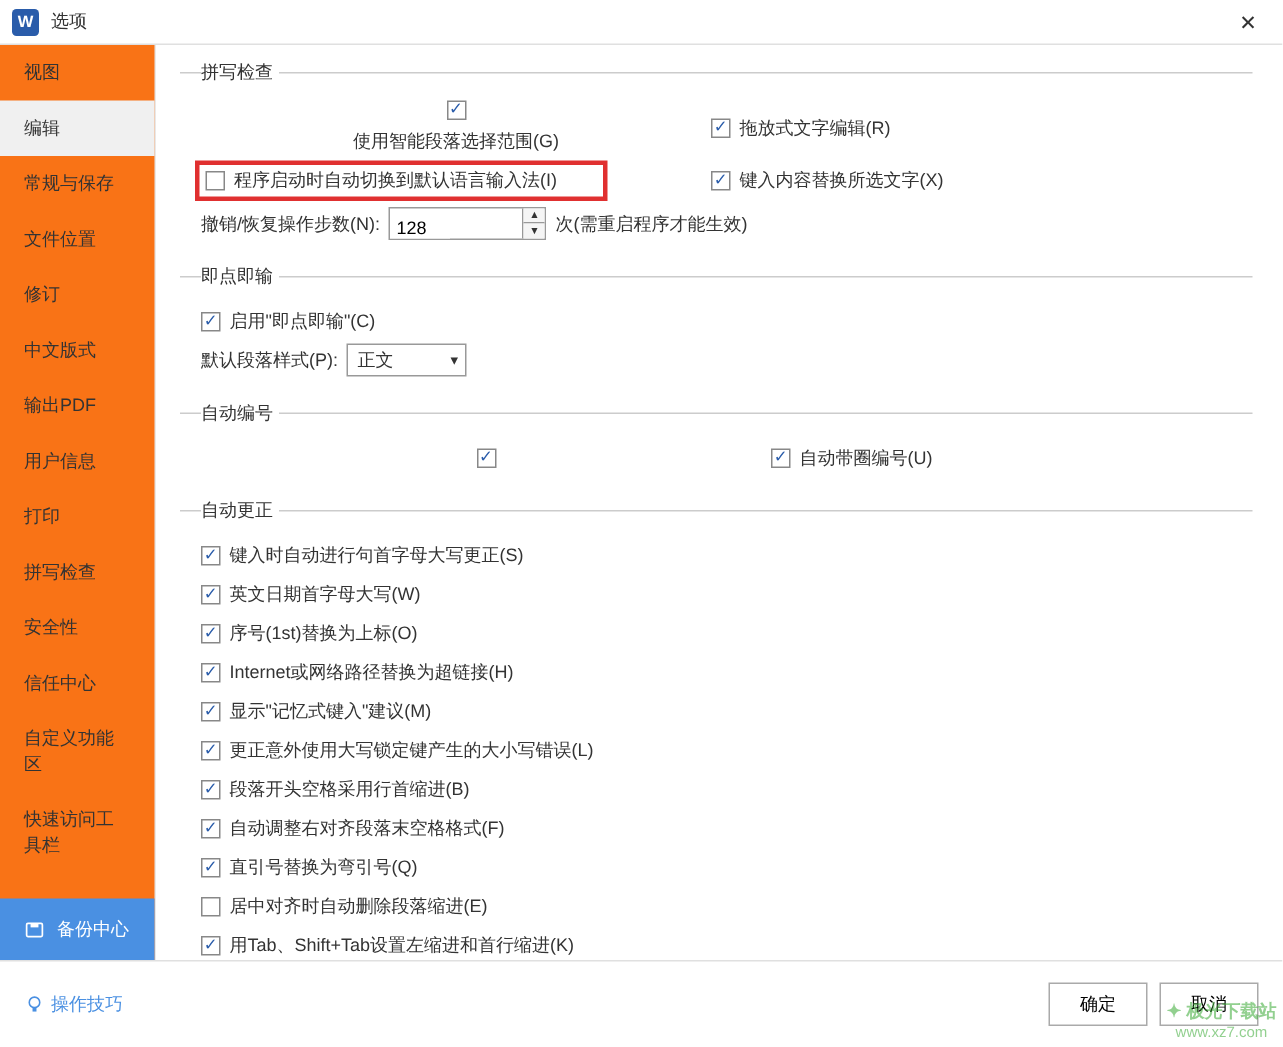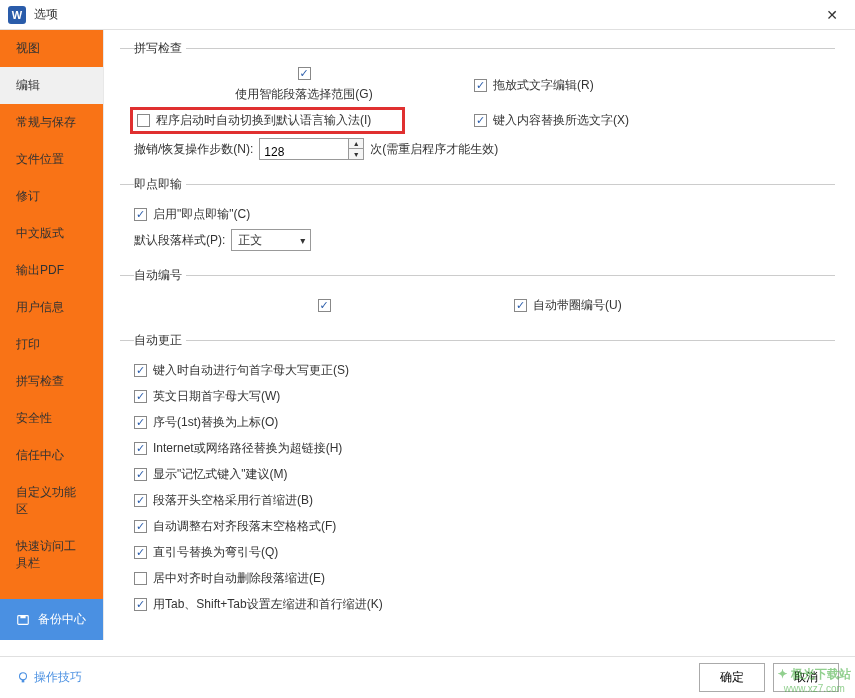--- a/index.html
+++ b/index.html
@@ -27,21 +27,21 @@
 .cb.checked::after { content: "✓"; color: #2a5caa; font-size: 11px; line-height: 1; }
 .highlight-box { border: 3px solid #e03030; padding: 2px 4px; margin-left: -4px; width: 275px; }
 .spinner-row { display: flex; align-items: center; gap: 6px; }
 .spinner { display: inline-flex; align-items: flex-end; border: 1px solid #999; height: 22px; gap: 48px; }
 .spinner-input { width: 40px; border: none; text-align: left; padding: 0 4px; font-size: 12px; outline: none; }
 .spinner-btns { display: flex; flex-direction: column; border-left: 1px solid #999; }
 .spinner-btn { width: 14px; height: 10px; font-size: 7px; display: flex; align-items: center; justify-content: center; background: #f5f5f5; cursor: pointer; }
 .spinner-btn:first-child { border-bottom: 1px solid #999; }
 .select { border: 1px solid #999; height: 22px; padding: 0 20px 0 6px; display: inline-flex; align-items: center; position: relative; background: #fff; min-width: 80px; }
 .select::after { content: "▾"; position: absolute; right: 5px; font-size: 10px; }
-.footer { position: absolute; bottom: 0; left: 0; right: 0; height: 42px; border-top: 1px solid #e0e0e0; display: flex; align-items: center; padding: 0 16px; }
+.footer { position: absolute; bottom: 0; left: 0; right: 0; height: 58px; border-top: 1px solid #e0e0e0; display: flex; align-items: center; padding: 0 16px; }
 .tips-link { color: #4a90e2; display: flex; align-items: center; gap: 4px; cursor: pointer; }
 .footer-btns { margin-left: auto; display: flex; gap: 8px; align-items: flex-end; }
 .btn { border: 1px solid #aaa; background: #fff; padding: 5px 20px; cursor: pointer; font-size: 12px; }
 .watermark { position: absolute; right: 4px; bottom: 4px; opacity: 0.55; font-size: 12px; text-align: center; pointer-events: none; }
 .watermark .l1 { color: #3aaa35; font-weight: bold; }
 .watermark .l2 { color: #3aaa35; font-size: 10px; }
 </style>
 </head>
 <body>
 
@@ -164,20 +164,24 @@
           <div class="row checkbox-wrap">
             <span class="cb checked"></span>
             <span>Internet或网络路径替换为超链接(H)</span>
           </div>
           <div class="row checkbox-wrap">
             <span class="cb checked"></span>
             <span>显示"记忆式键入"建议(M)</span>
           </div>
           <div class="row checkbox-wrap">
             <span class="cb checked"></span>
+            <span>更正意外使用大写锁定键产生的大小写错误(L)</span>
+          </div>
+          <div class="row checkbox-wrap">
+            <span class="cb checked"></span>
             <span>段落开头空格采用行首缩进(B)</span>
           </div>
           <div class="row checkbox-wrap">
             <span class="cb checked"></span>
             <span>自动调整右对齐段落末空格格式(F)</span>
           </div>
           <div class="row checkbox-wrap">
             <span class="cb checked"></span>
             <span>直引号替换为弯引号(Q)</span>
           </div>

